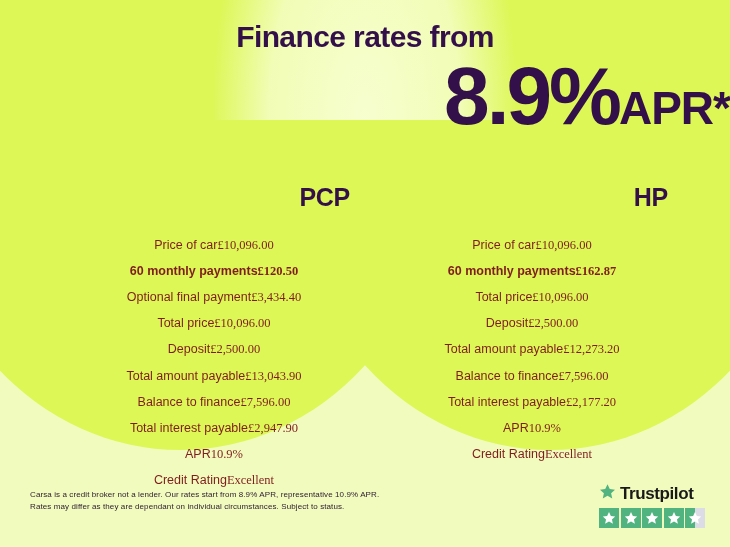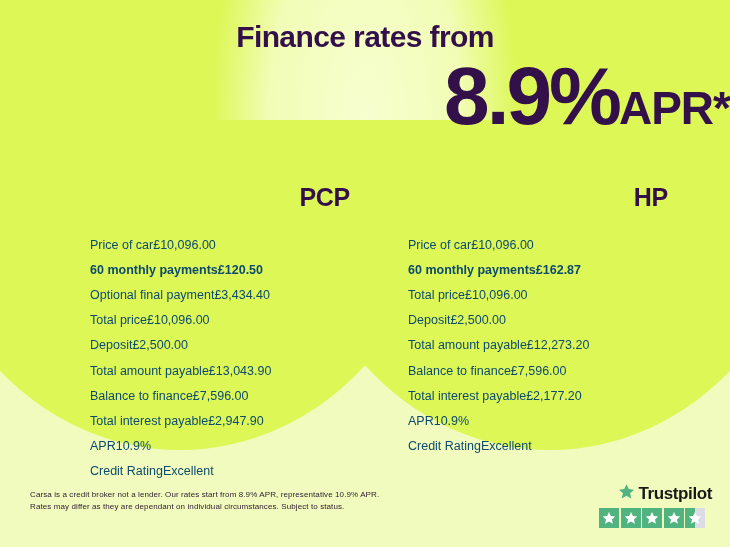--- a/index.html
+++ b/index.html
@@ -87,50 +87,50 @@
     text-align:right;
     color:#33104a;
     font-size:25px;
     font-weight:bold;
     letter-spacing:-0.3px;
     margin-bottom:20px;
   }
   .rows{ display:block; }
   .row{
     display:flex;
-    justify-content:flex-start;
+    justify-content:center;
     align-items:baseline;
     font-size:12.5px;
-    color:#0c4a6e;
+    color:#7f1d1d;
     padding:5.6px 12px 5.6px 15px;
     white-space:nowrap;
   }
   .row .lbl{ text-align:left; }
-  .row .val{ text-align:right; }
+  .row .val{ text-align:right;font-family:Liberation Serif, serif; }
   .row.bold .lbl, .row.bold .val{ font-weight:bold; }
 
   
   .disclaimer{
     position:absolute;
     left:30px; top:489px;
     font-size:8px;
     line-height:1.55;
     color:#2a1a2e;
     letter-spacing:0.1px;
   }
   .trustpilot{
     position:absolute;
     right:18px; top:483px;
     width:113px;
   }
   .tp-top{
     display:flex;
     align-items:center;
     gap:4px;
-    justify-content:flex-end;
+    justify-content:flex-start;
   }
   .tp-name{
     font-size:17px;
     font-weight:bold;
     color:#191919;
     letter-spacing:-0.4px;
     line-height:1;
   }
   .tp-stars{
     display:flex;

